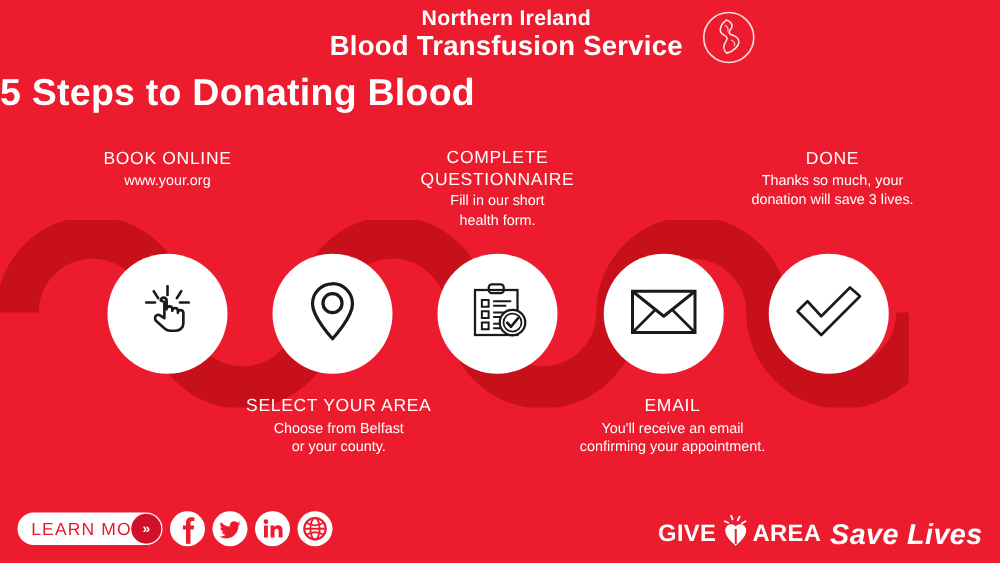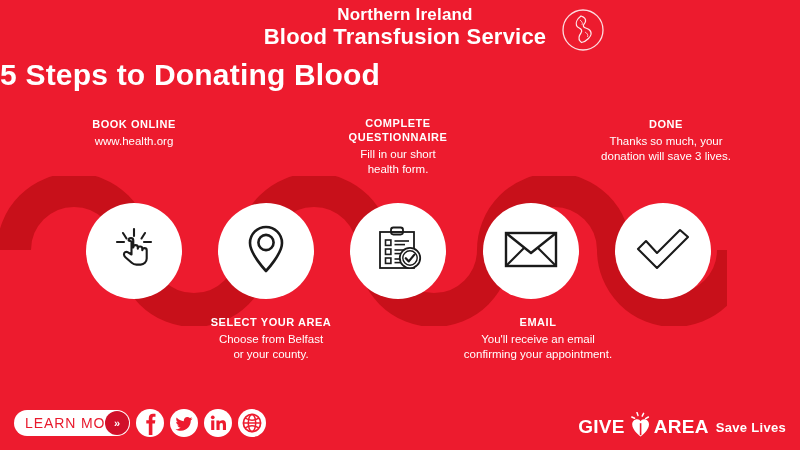--- a/index.html
+++ b/index.html
@@ -86,22 +86,22 @@
     justify-content: center;
   }
 
   
   .caption {
     position: absolute;
     text-align: center;
     color: #ffffff;
   }
   .caption .title {
-    font-size: 11px;
-    font-weight: bold;
+    font-size: 14px;
+    font-weight: normal;
     letter-spacing: .55px;
     line-height: 1.25;
     display: block;
   }
   .caption .desc {
     font-size: 11.5px;
     font-weight: normal;
     line-height: 1.35;
     display: block;
     margin-top: 2px;
@@ -173,23 +173,24 @@
   }
   #tagline .t-give {
     font-size: 19px;
     letter-spacing: .3px;
   }
   #tagline .t-lood {
     font-size: 19px;
     letter-spacing: .3px;
   }
   #tagline .t-save {
-    font-size: 13px;
+    font-size: 23px;
     letter-spacing: .3px;
     margin-left: 7px;
+    font-style: italic;
   }
   #tagline .heart-b {
     display: inline-block;
     margin: 0 1px 0 4px;
   }
 </style>
 </head>
 <body>
 
 <div id="stage">
@@ -314,21 +315,21 @@
   <div class="step-circle" style="left:615px; top:203px;">
     <span>
       <svg width="58" height="46" viewBox="0 0 58 46" aria-hidden="true">
         <path d="M4 23 L12 15 L23 27 L46 4 L54 11 L23 42 Z" fill="#ffffff" stroke="#1A1A1A" stroke-width="2.1" stroke-linejoin="round"></path>
       </svg>
     </span>
   </div>
 
   <div class="caption" style="left:44px; top:118px; width:180px;">
     <span class="title">BOOK ONLINE</span>
-    <span class="desc">www.health.org</span>
+    <span class="desc">www.your.org</span>
   </div>
 
   <div class="caption" style="left:308px; top:117px; width:180px;">
     <span class="title">COMPLETE<br>QUESTIONNAIRE</span>
     <span class="desc">Fill in our short<br>health form.</span>
   </div>
 
   <div class="caption" style="left:556px; top:118px; width:220px;">
     <span class="title">DONE</span>
     <span class="desc">Thanks so much, your<br>donation will save 3 lives.</span>

